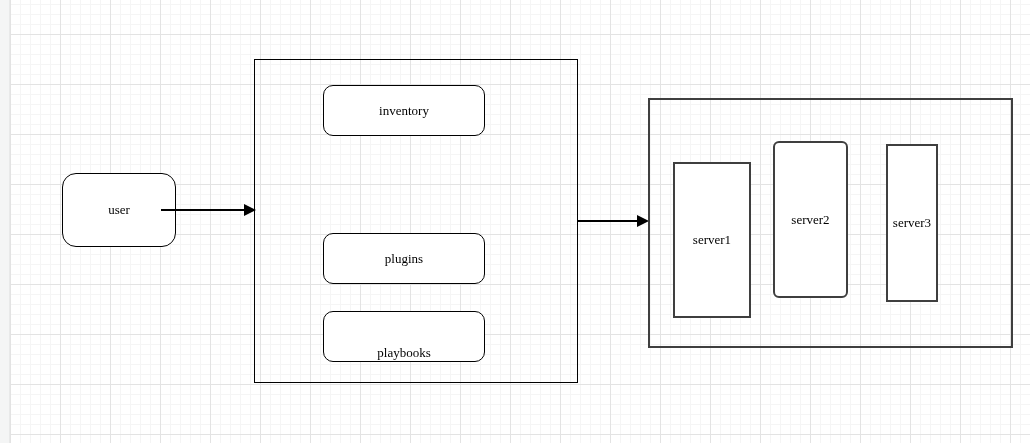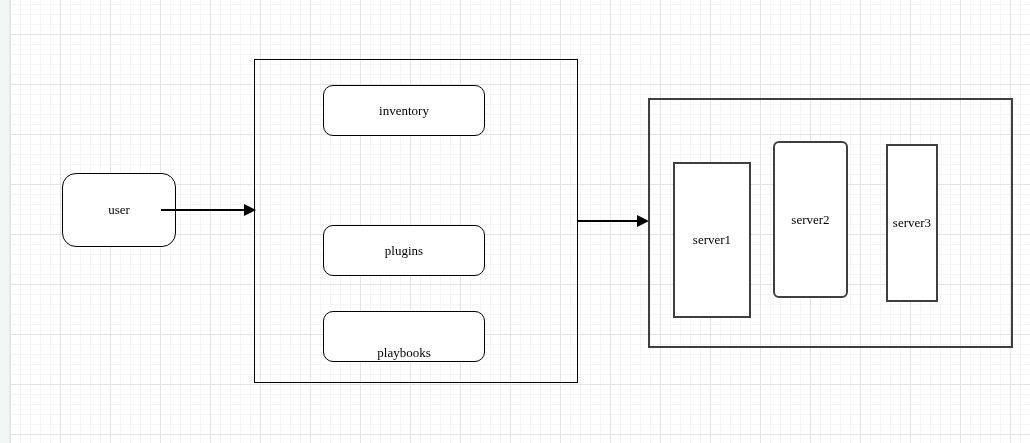--- a/index.html
+++ b/index.html
@@ -51,21 +51,21 @@
     left: 254px; top: 59px; width: 324px; height: 324px;
     border: 1.5px solid #000000;
   }
   .component-node {
     left: 323px; width: 162px; height: 51px;
     border: 1.5px solid #000000;
     border-radius: 10px;
   }
   .comp-0 { top: 85px; }
   .comp-1 { top: 161px; }
-  .comp-2 { top: 225px; }
+  .comp-2 { top: 233px; }
   .comp-3 { top: 311px; align-items: flex-end; }
 
   .managed-box {
     left: 648px; top: 98px; width: 365px; height: 250px;
     border: 2px solid #3f3f3f;
   }
   .server-node { border: 2px solid #3f3f3f; }
   .server-0 { left: 673px; top: 142px; width: 78px; height: 156px; margin-top: 20px; }
   .server-1 { left: 773px; top: 141px; width: 75px; height: 157px; border-radius: 6px; }
   .server-2 { left: 886px; top: 144px; width: 52px; height: 158px; }

